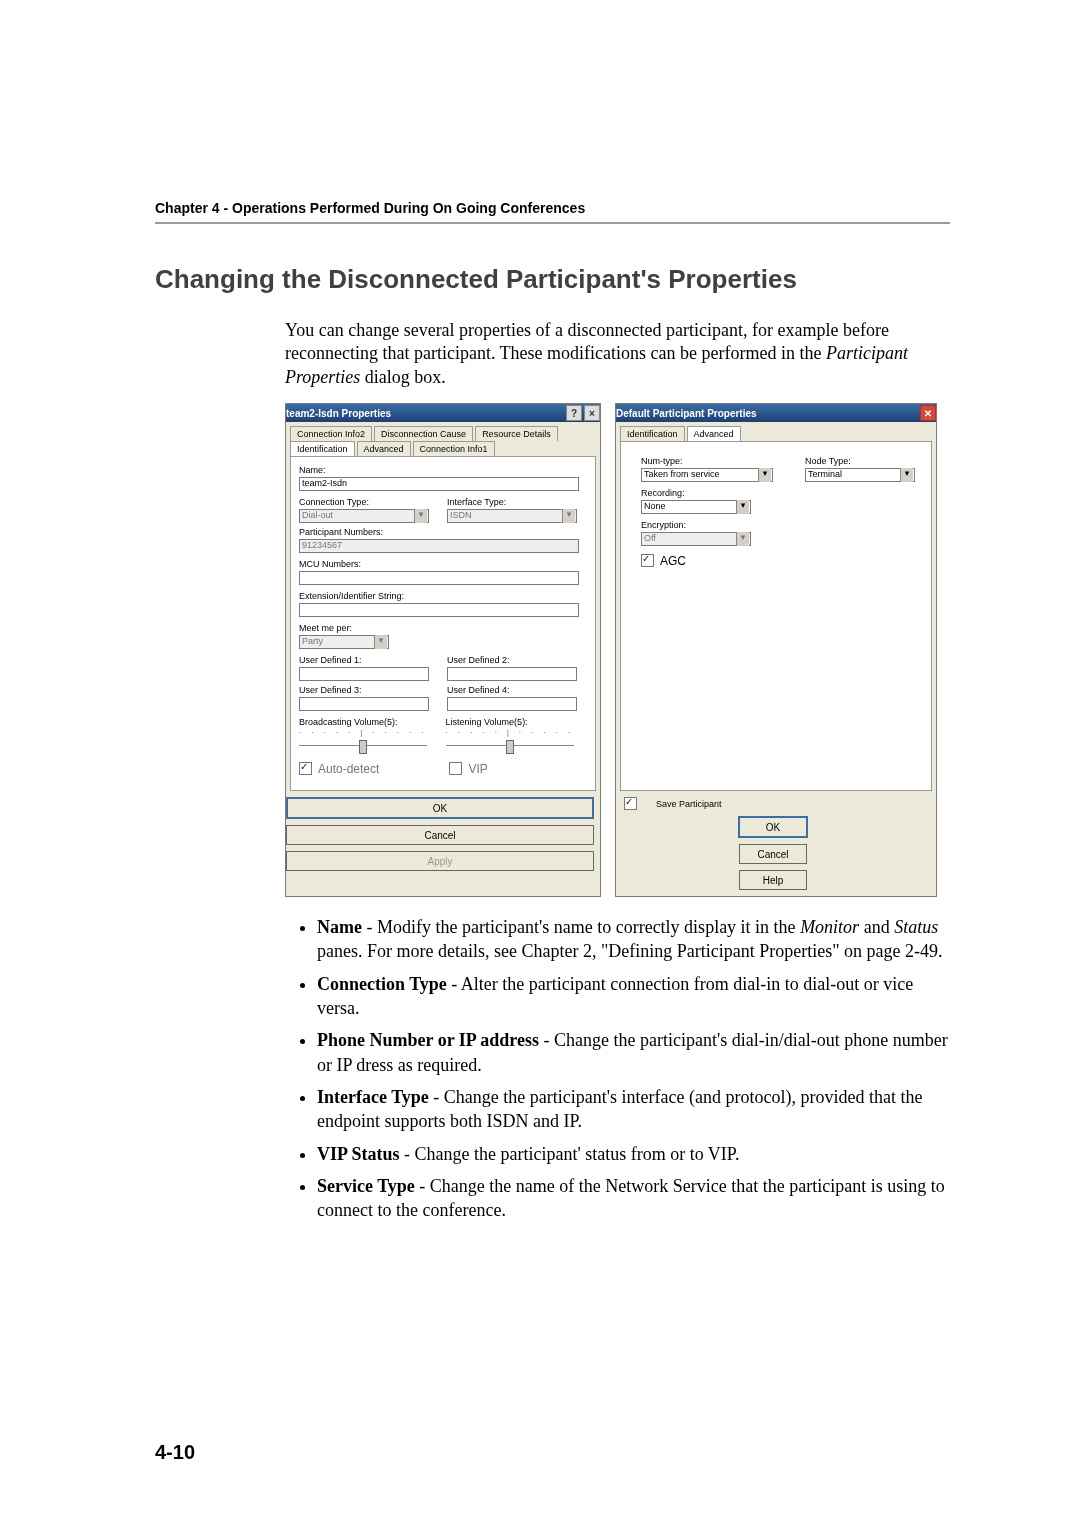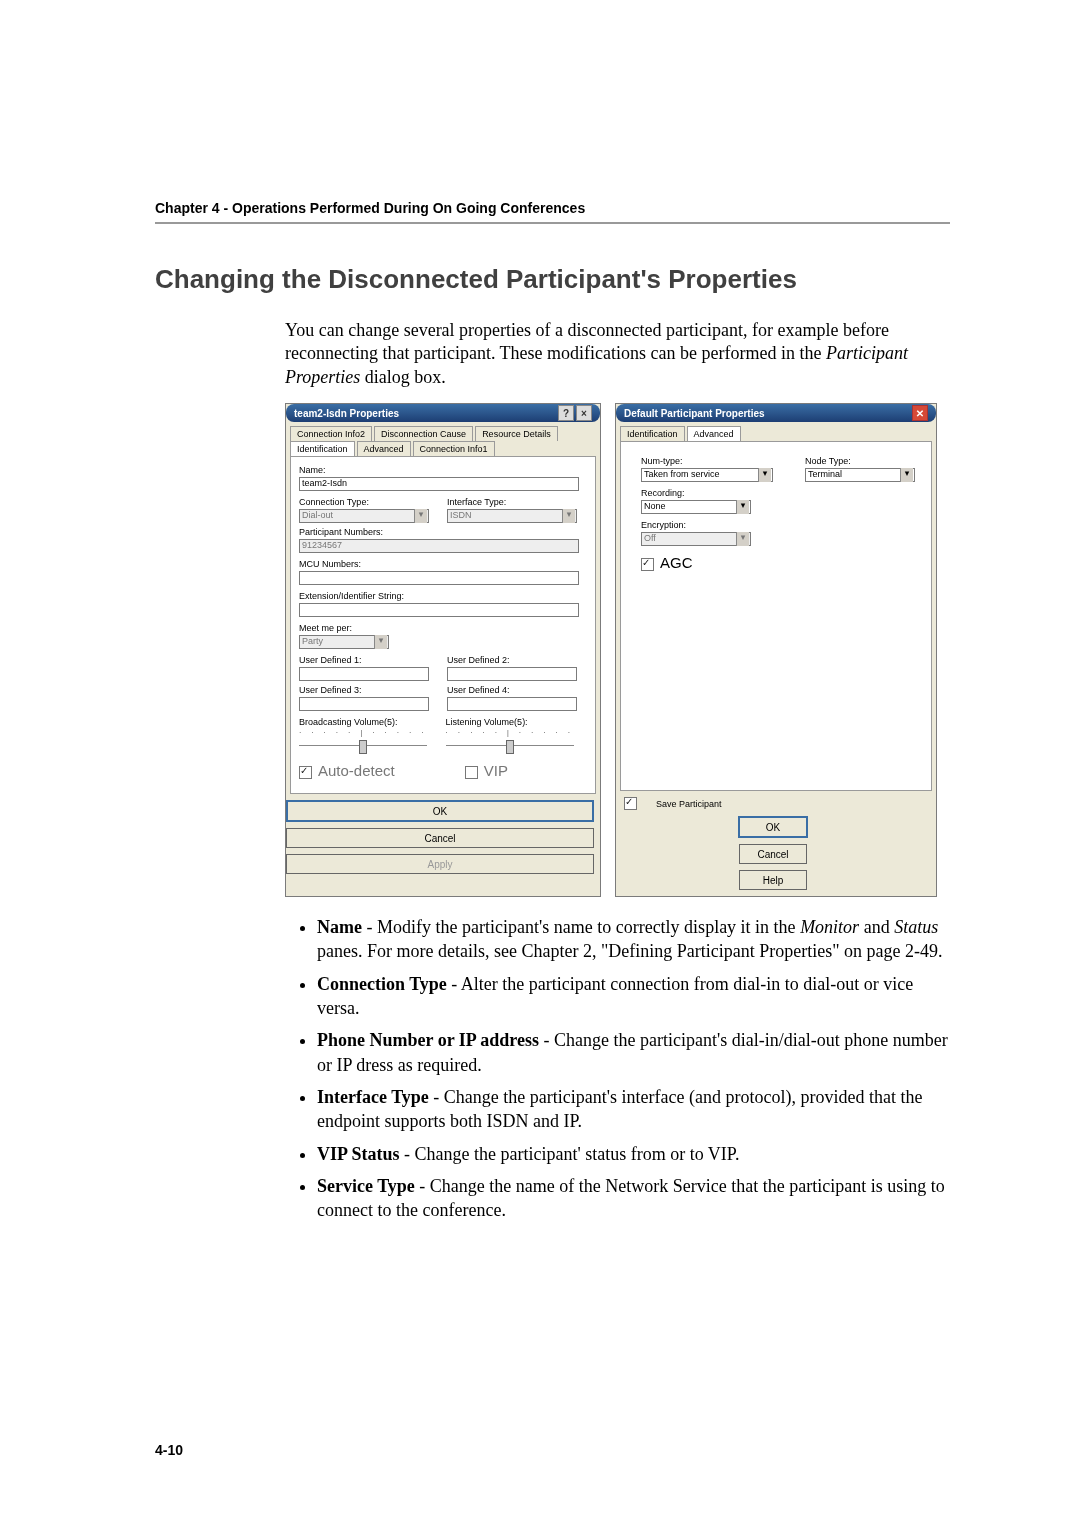--- a/index.html
+++ b/index.html
@@ -52,26 +52,25 @@
     border: 1px solid #7b7b7b;
     width: 314px;
     position: relative;
   }
   .dlg.right { width: 320px; }
   .titlebar {
     display: flex;
     align-items: center;
     justify-content: space-between;
     height: 18px;
-    padding: 0 8px;
+    padding: 0 0;
     color: #fff;
     font-weight: bold;
     font-size: 10px;
     background: linear-gradient(#3a6ea5, #1d3e73);
-    border-radius: 8px;
   }
   .titlebar.red-close .close {
     width: 14px; height: 14px;
     background: #d64937;
     color:#fff;
     display:flex;align-items:center;justify-content:center;
     font-size:10px;
     border:1px solid #a33;
   }
   .titlebar .qmark {
@@ -126,21 +125,21 @@
     content:""; position:absolute; left:0; right:0; top:5px;
     border-top:1px solid #888;
   }
   .slider .thumb{
     position:absolute; left:50%; top:0; width:6px; height:12px;
     background:#ccc; border:1px solid #666; transform:translateX(-50%);
   }
   .ticks { font-size:7px; color:#555; letter-spacing:4px; white-space:nowrap;}
   .chk { width:11px; height:11px; border:1px solid #777; background:#fff; display:inline-block; vertical-align:middle; margin-right:3px; position:relative;}
   .chk.on::after{content:"✓"; position:absolute; left:0; top:-2px; font-size:10px; color:#222;}
-  .chk-row { display:flex; align-items:flex-end; gap:3px; font-size:15px; color:#777;}
+  .chk-row { display:flex; align-items:flex-start; gap:3px; font-size:12px; color:#777;}
   .chk-row.enabled { color:#000; }
   .btn-row { display:flex; justify-content:flex-end; gap:6px; padding: 0 6px 6px 0; flex-direction: column;}
   .btn-row.left-extra { justify-content:flex-end; align-items:center;}
   .btn {
     min-width:50px; height:18px; border:1px solid #666; background:#ece9d8;
     display:flex; align-items:center; justify-content:center; font-size:10px;
     padding:0 8px;
   }
   .btn.def { border:2px solid #3a6ea5; }
   .btn.dis { color:#999; }
@@ -151,24 +150,24 @@
     padding: 0 0 0 22px;
     font-size: 18px;
     line-height: 1.35;
   }
   ul.doc-list li { margin-bottom: 8px; }
   ul.doc-list li .term { font-weight: bold; }
   ul.doc-list li em { font-style: italic; }
   .page-num {
     position: absolute;
     left: 155px;
-    bottom: 70px;
+    bottom: 64px;
     font-family: Arial, Helvetica, sans-serif;
     font-weight: bold;
-    font-size: 14px;
+    font-size: 20px;
   }
 </style>
 </head>
 <body>
 
 <div class="page">
   <div class="chapter-header">Chapter 4 - Operations Performed During On Going Conferences</div>
   <hr class="hr">
 
   <h2 class="section-title">Changing the Disconnected Participant's Properties</h2>

